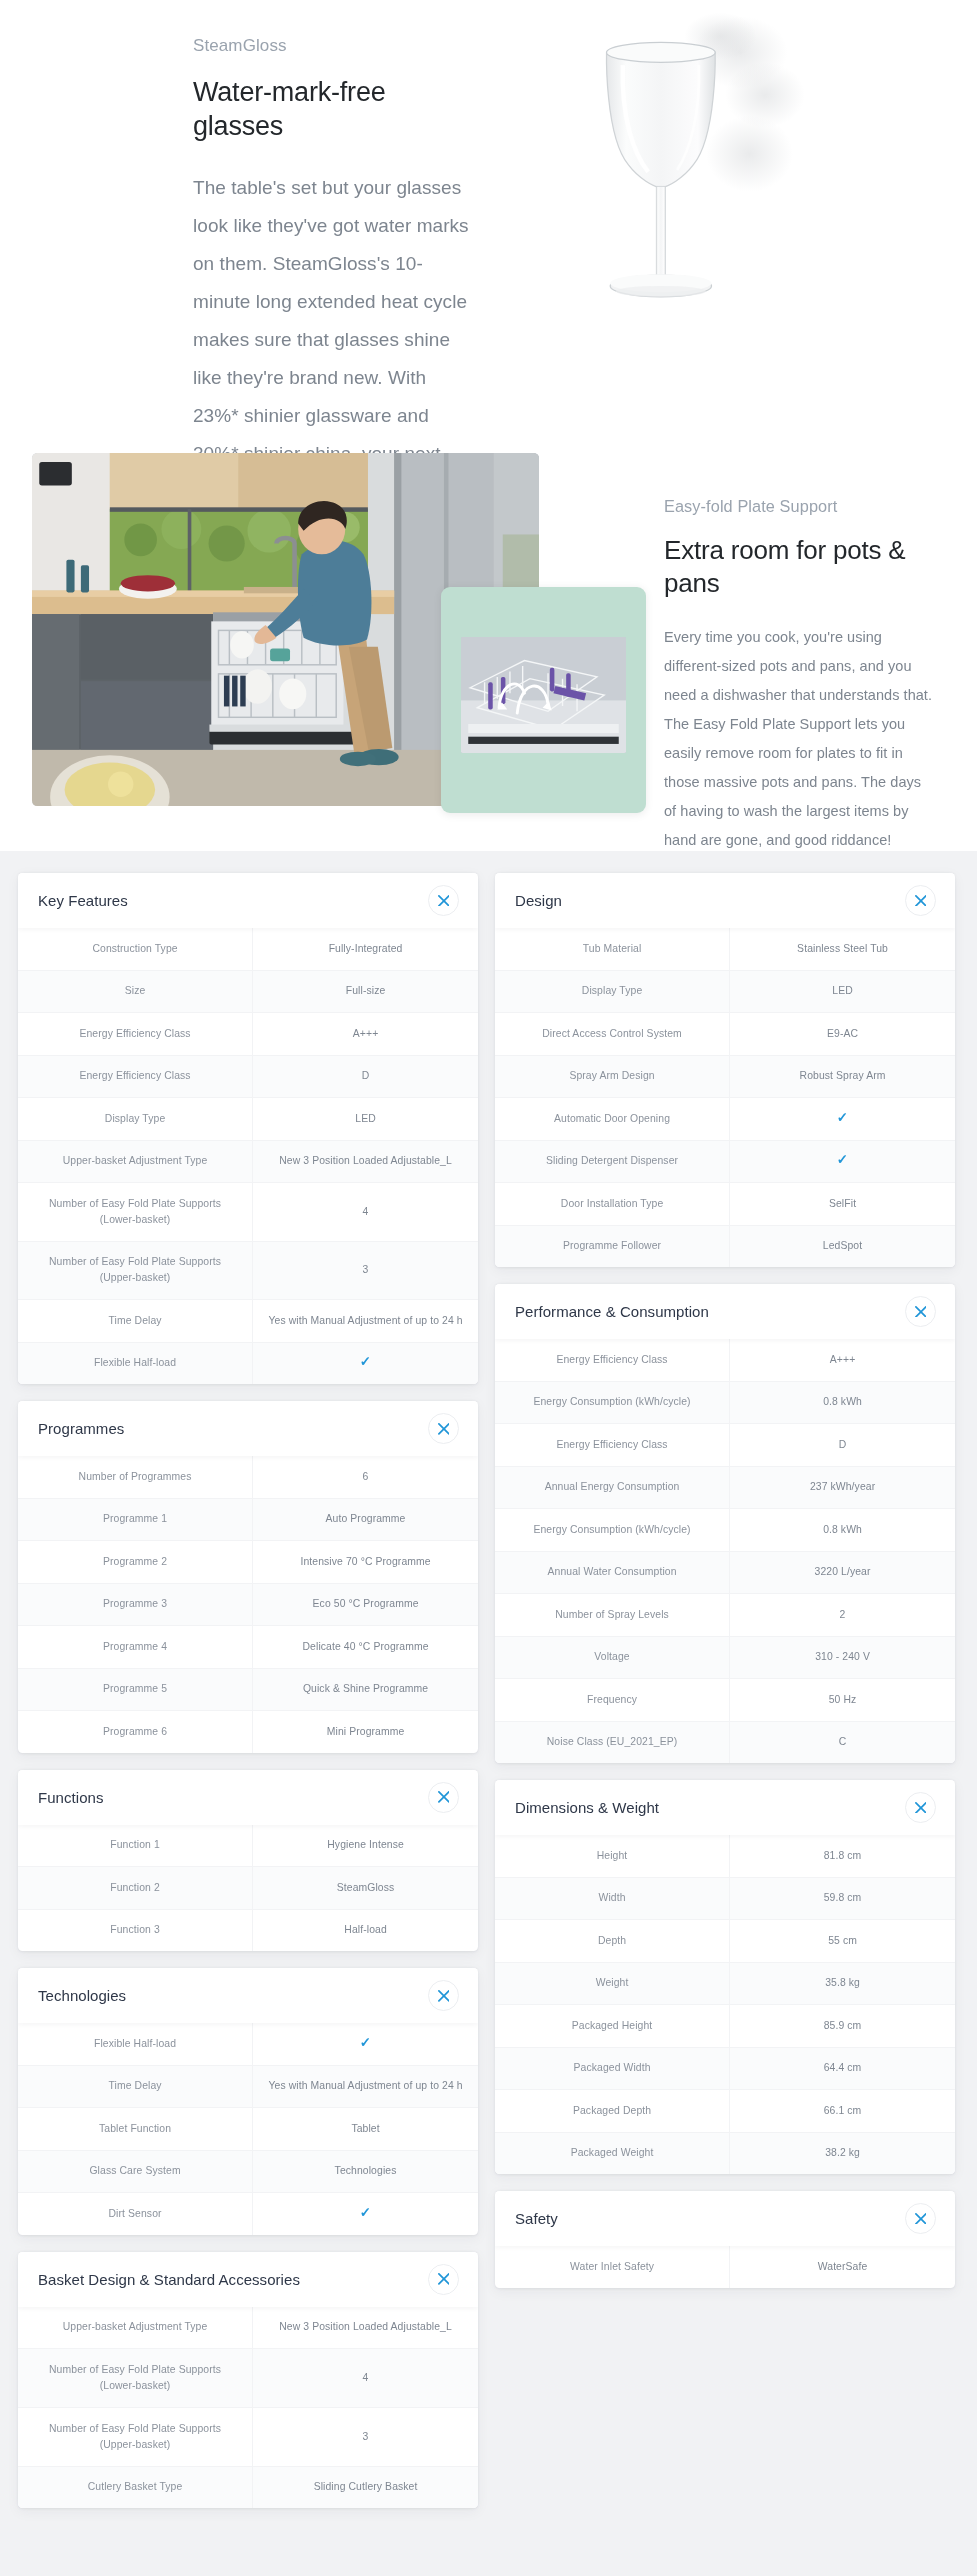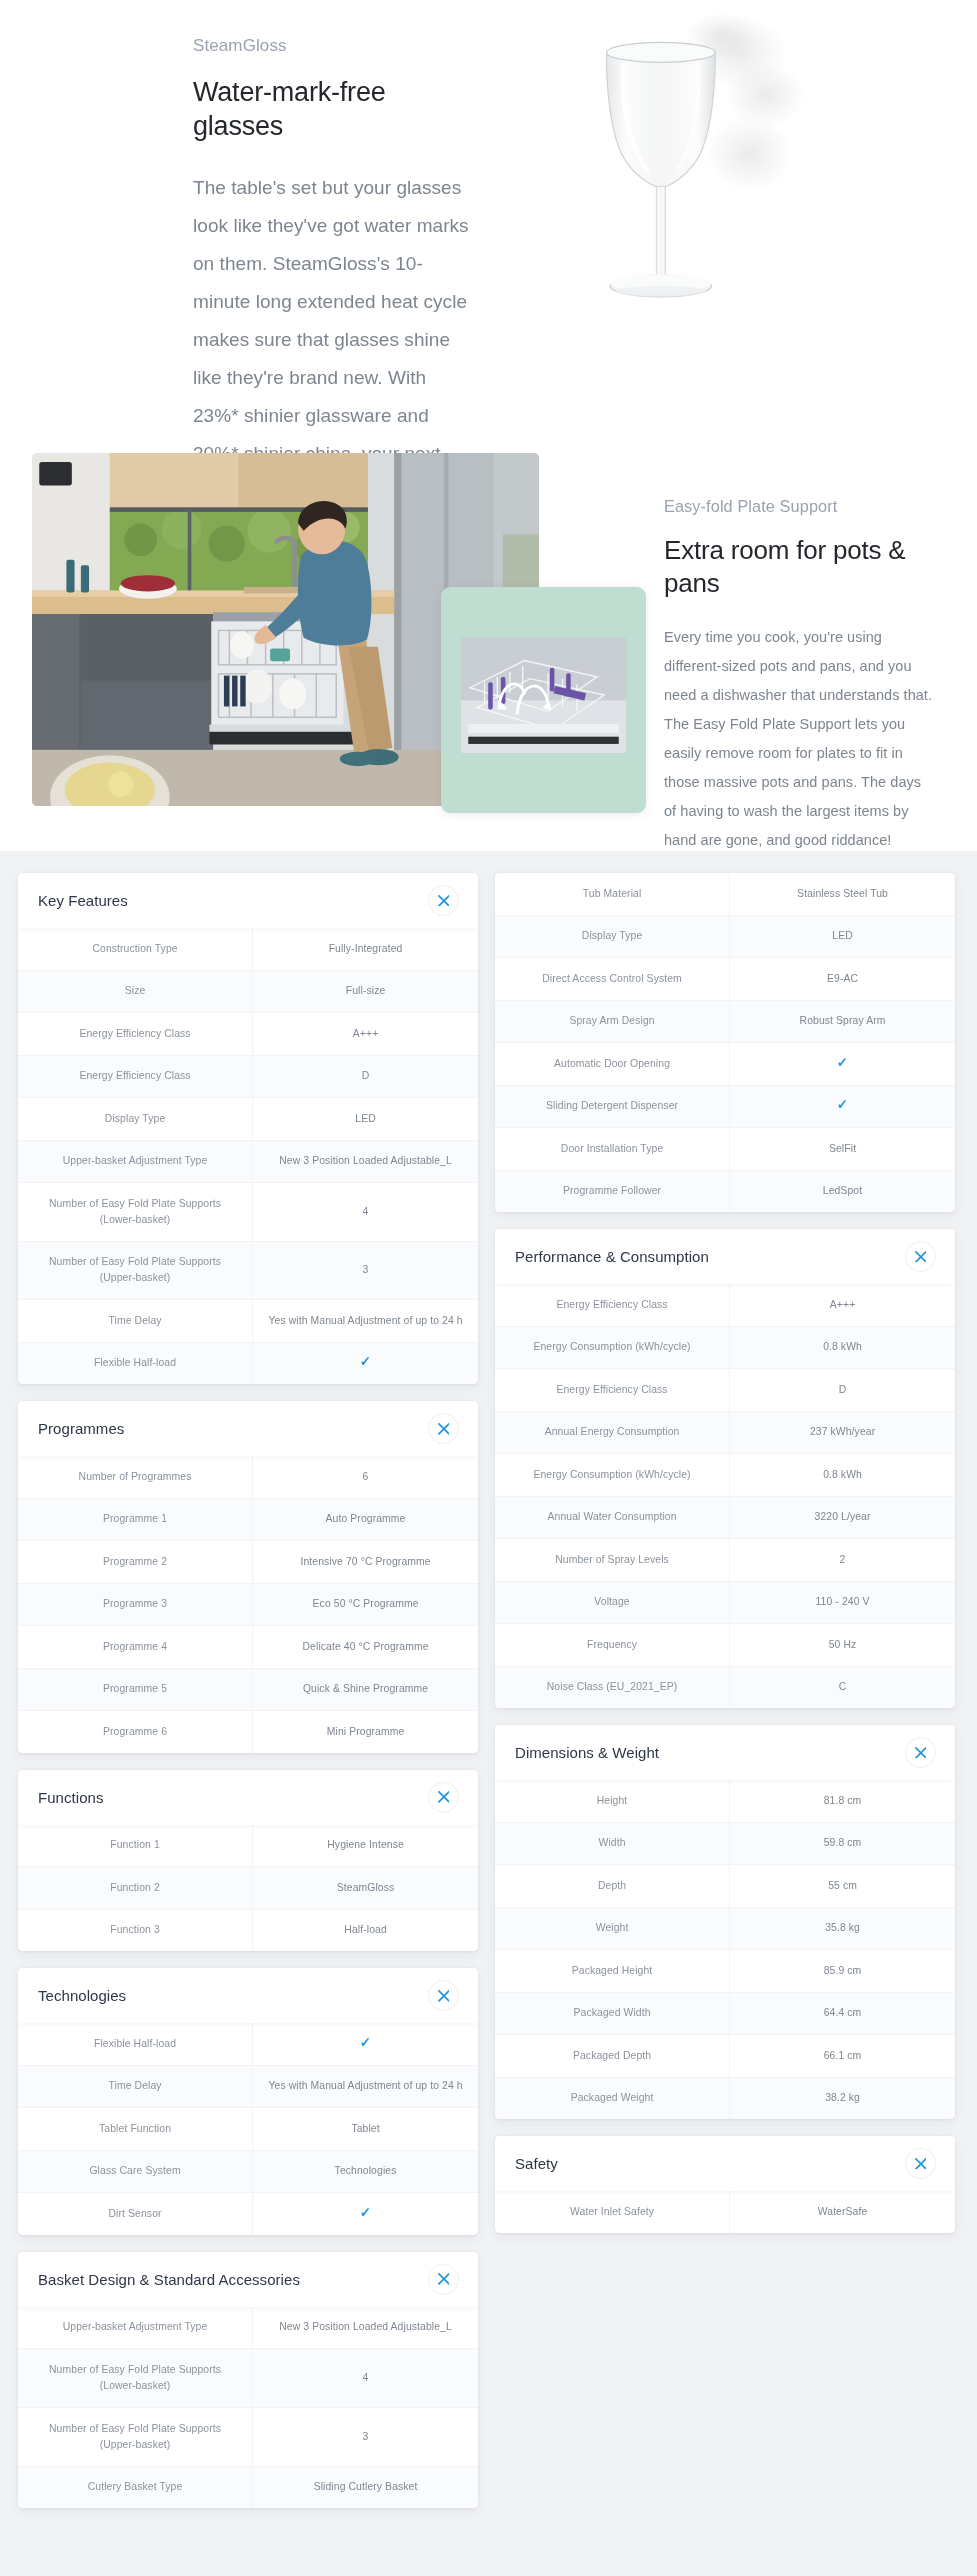--- a/index.html
+++ b/index.html
@@ -554,20 +554,28 @@
             <tr class="alt">
               <td class="k">Cutlery Basket Type</td>
               <td class="v">Sliding Cutlery Basket</td>
             </tr>
           </tbody>
         </table>
       </div>
     </div>
   <div class="spec-col" id="col-1">
       <div class="spec-card">
+        <div class="spec-head">
+          <div class="spec-head-title">Design</div>
+          <button class="close-btn">
+            <svg width="11.8" height="11.8" viewBox="0 0 13 13" aria-hidden="true">
+              <path d="M1 1 L12 12 M12 1 L1 12" stroke="#2196d8" stroke-width="1.9" stroke-linecap="round"></path>
+            </svg>
+          </button>
+        </div>
         <table class="spec-table">
           <tbody>
             <tr>
               <td class="k">Tub Material</td>
               <td class="v">Stainless Steel Tub</td>
             </tr>
             <tr class="alt">
               <td class="k">Display Type</td>
               <td class="v">LED</td>
             </tr>
@@ -632,21 +640,21 @@
             <tr class="alt">
               <td class="k">Annual Water Consumption</td>
               <td class="v">3220 L/year</td>
             </tr>
             <tr>
               <td class="k">Number of Spray Levels</td>
               <td class="v">2</td>
             </tr>
             <tr class="alt">
               <td class="k">Voltage</td>
-              <td class="v">110 - 240 V</td>
+              <td class="v">310 - 240 V</td>
             </tr>
             <tr>
               <td class="k">Frequency</td>
               <td class="v">50 Hz</td>
             </tr>
             <tr class="alt">
               <td class="k">Noise Class (EU_2021_EP)</td>
               <td class="v">C</td>
             </tr>
           </tbody>

